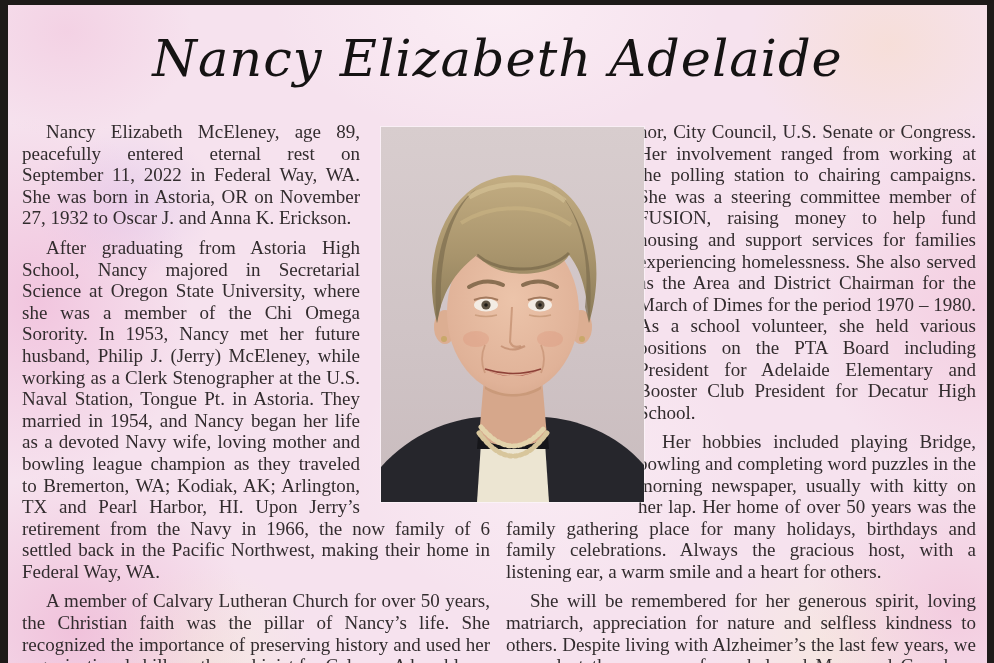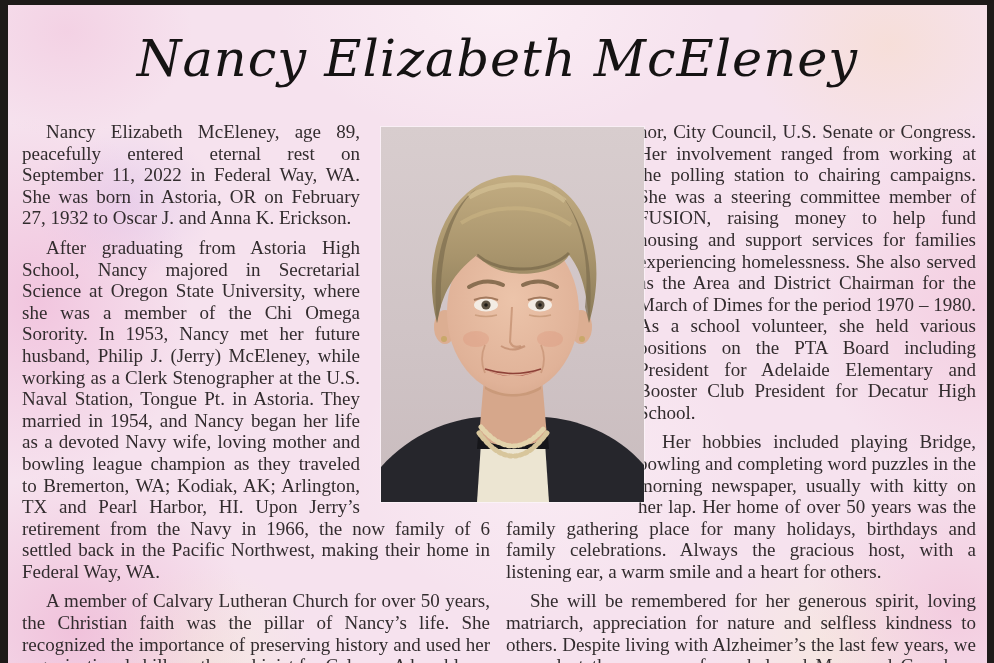--- a/index.html
+++ b/index.html
@@ -61,26 +61,26 @@
     box-shadow: 0 0 0 1px rgba(255,255,255,0.45);
     overflow: hidden;
   }
   .photo svg { display: block; }
 </style>
 </head>
 <body>
 
 <div class="frame">
 
-  <h1 class="title">Nancy Elizabeth McEleney</h1>
+  <h1 class="title">Nancy Elizabeth Adelaide</h1>
 
   <div class="content">
     <div class="col col-left">
       <div class="spacer-l"></div>
-      <p>Nancy Elizabeth McEleney, age 89, peacefully entered eternal rest on September 11, 2022 in Federal Way, WA. She was born in Astoria, OR on February 27, 1932 to Oscar J. and Anna K. Erickson.</p>
+      <p>Nancy Elizabeth McEleney, age 89, peacefully entered eternal rest on September 11, 2022 in Federal Way, WA. She was born in Astoria, OR on November 27, 1932 to Oscar J. and Anna K. Erickson.</p>
       <p>After graduating from Astoria High School, Nancy majored in Secretarial Science at Oregon State University, where she was a member of the Chi Omega Sorority. In 1953, Nancy met her future husband, Philip J. (Jerry) McEleney, while working as a Clerk Stenographer at the U.S. Naval Station, Tongue Pt. in Astoria. They married in 1954, and Nancy began her life as a devoted Navy wife, loving mother and bowling league champion as they traveled to Bremerton, WA; Kodiak, AK; Arlington, TX and Pearl Harbor, HI. Upon Jerry’s retirement from the Navy in 1966, the now family of 6 settled back in the Pacific Northwest, making their home in Federal Way, WA.</p>
       <p>A member of Calvary Lutheran Church for over 50 years, the Christian faith was the pillar of Nancy’s life. She recognized the importance of preserving history and used her organizational skills as the archivist for Calvary.  A humble</p>
     </div>
     <div class="col col-right">
       <div class="spacer-r"></div>
       <p class="no-indent">nor, City Council, U.S. Senate or Congress. Her involvement ranged from working at the polling station to chairing campaigns. She was a steering committee member of FUSION, raising money to help fund housing and support services for families experiencing homelessness. She also served as the Area and District Chairman for the March of Dimes for the period 1970 – 1980. As a school volunteer, she held various positions on the PTA Board including President for Adelaide Elementary and Booster Club President for Decatur High School.</p>
       <p>Her hobbies included playing Bridge, bowling and completing word puzzles in the morning newspaper, usually with kitty on her lap. Her home of over 50 years was the family gathering place for many holidays, birthdays and family celebrations. Always the gracious host, with a listening ear, a warm smile and a heart for others.</p>
       <p>She will be remembered for her generous spirit, loving matriarch, appreciation for nature and selfless kindness to others. Despite living with Alzheimer’s the last few years, we never lost the essence of our beloved Mom and Grandma. Her</p>
     </div>
 

